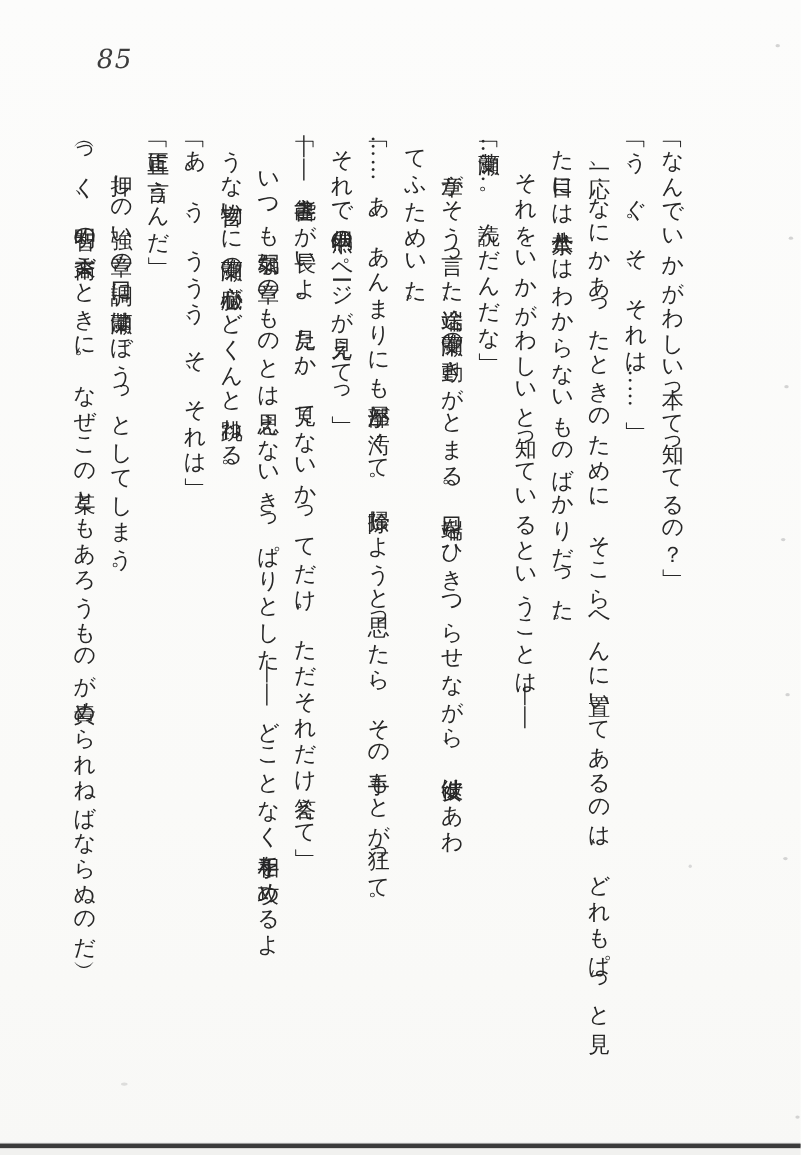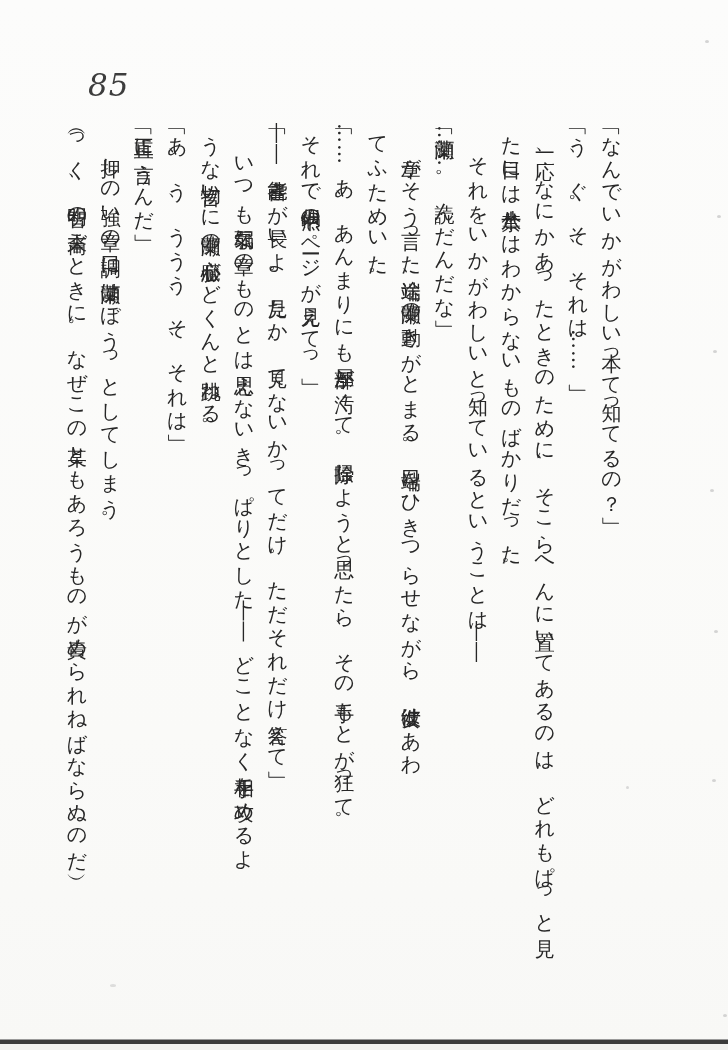--- a/index.html
+++ b/index.html
@@ -11,22 +11,22 @@
     position: relative;
     width: 728px;
     height: 1050px;
     overflow: hidden;
     background: linear-gradient(180deg, #fcfcfb 0%, #fafaf8 70%, #f8f8f6 100%);
     font-family: "DejaVu Serif", serif;
   }
   .page-number {
     position: absolute;
     left: 88px;
-    top: 67px;
-    font-size: 31px;
+    top: 40px;
+    font-size: 24px;
     font-style: italic;
     color: #3d3d3d;
     letter-spacing: 1px;
   }
   .text-block {
     position: absolute;
     top: 122px;
     right: 100px;
     height: 812px;
     writing-mode: vertical-rl;

